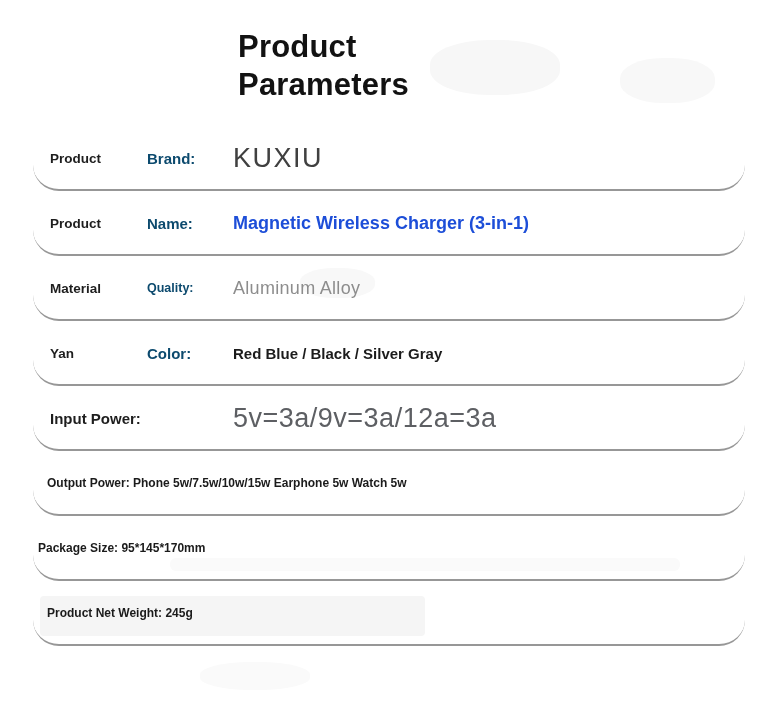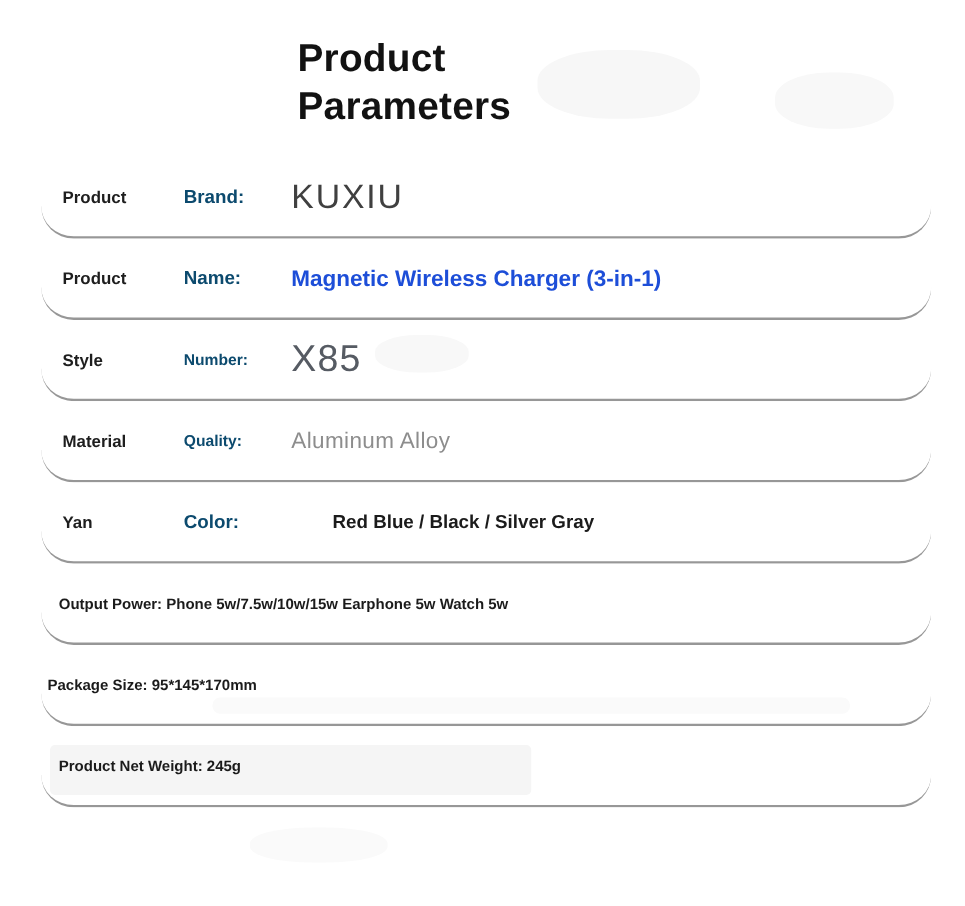--- a/index.html
+++ b/index.html
@@ -41,21 +41,21 @@
 
   .l1 { left: 17px; font-size: 13.5px; font-weight: 700; color: #1e1e1e; }
   .l2 { left: 114px; font-size: 15px; font-weight: 700; color: #0c4a6e; }
   .l2.small { font-size: 12.5px; }
   .val { left: 200px; }
 
   .val-brand   { font-size: 27px; font-weight: 500; color: #404040; letter-spacing: 1.5px; }
   .val-name    { font-size: 18px; font-weight: 600; color: #1d4ed8; }
   .val-model   { font-size: 30px; font-weight: 400; color: #565b63; letter-spacing: 1px; }
   .val-material{ font-size: 18px; font-weight: 500; color: #8d8d8d; letter-spacing: 0.3px; text-align: right; }
-  .val-color   { font-size: 15px; font-weight: 700; color: #1b1b1b; margin-left: 33px; }
+  .val-color   { font-size: 15px; font-weight: 700; color: #1b1b1b; }
   .val-power   { font-size: 27px; font-weight: 400; color: #5d5f63; letter-spacing: 0.5px; }
 
   .full-text { left: 14px; font-size: 12px; font-weight: 700; color: #1b1b1b; }
   .row-package .full-text { left: 5px; }
 </style>
 </head>
 <body>
 
 <div class="page">
 
@@ -78,38 +78,37 @@
       <span class="cell l2">Brand:</span>
       <span class="cell val val-brand">KUXIU</span>
     </div>
 
     <div class="row">
       <span class="cell l1">Product</span>
       <span class="cell l2">Name:</span>
       <span class="cell val val-name">Magnetic Wireless Charger (3-in-1)</span>
     </div>
 
-    <div class="row">
-      <span class="cell l1">Style</span>
-      <span class="cell l2 small">Number:</span>
-      <span class="cell val val-model">X85</span>
-    </div>
 
     <div class="row">
       <span class="cell l1">Material</span>
       <span class="cell l2 small">Quality:</span>
       <span class="cell val val-material">Aluminum Alloy</span>
     </div>
 
     <div class="row">
       <span class="cell l1">Yan</span>
       <span class="cell l2">Color:</span>
       <span class="cell val val-color">Red Blue / Black / Silver Gray</span>
     </div>
 
+    <div class="row">
+      <span class="cell l1" style="font-size:15px;">Input Power:</span>
+      <span class="cell val val-power">5v=3a/9v=3a/12a=3a</span>
+    </div>
 
     <div class="row">
       <span class="cell full-text">Output Power: Phone 5w/7.5w/10w/15w Earphone 5w Watch 5w</span>
     </div>
 
     <div class="row row-package">
       <span class="cell full-text">Package Size: 95*145*170mm</span>
     </div>
 
     <div class="row">

